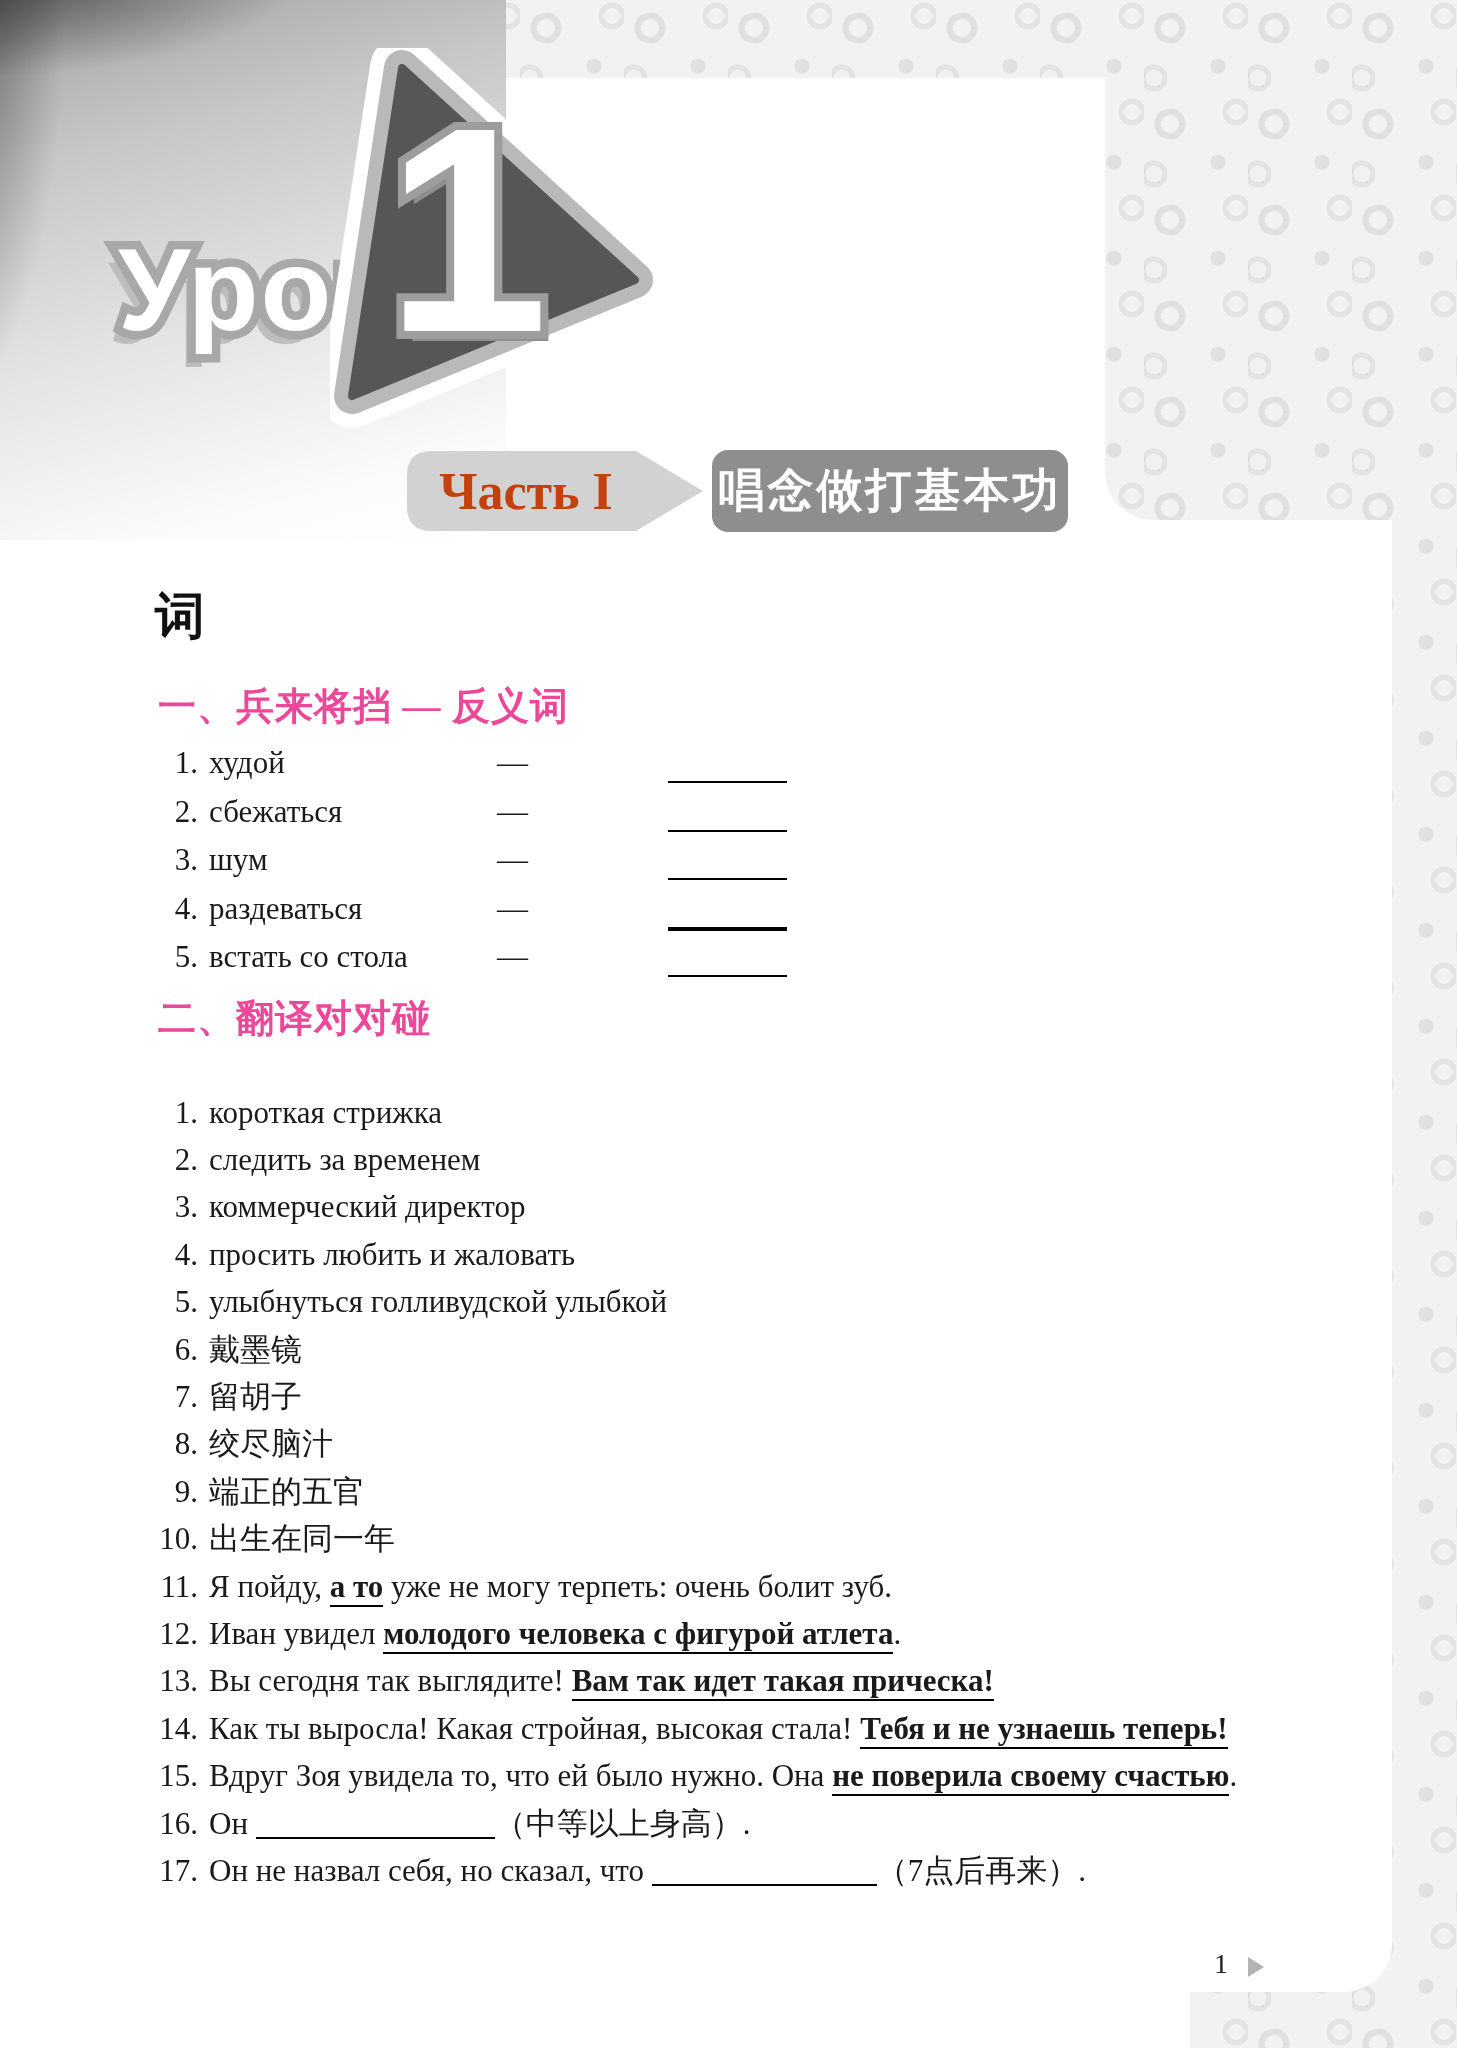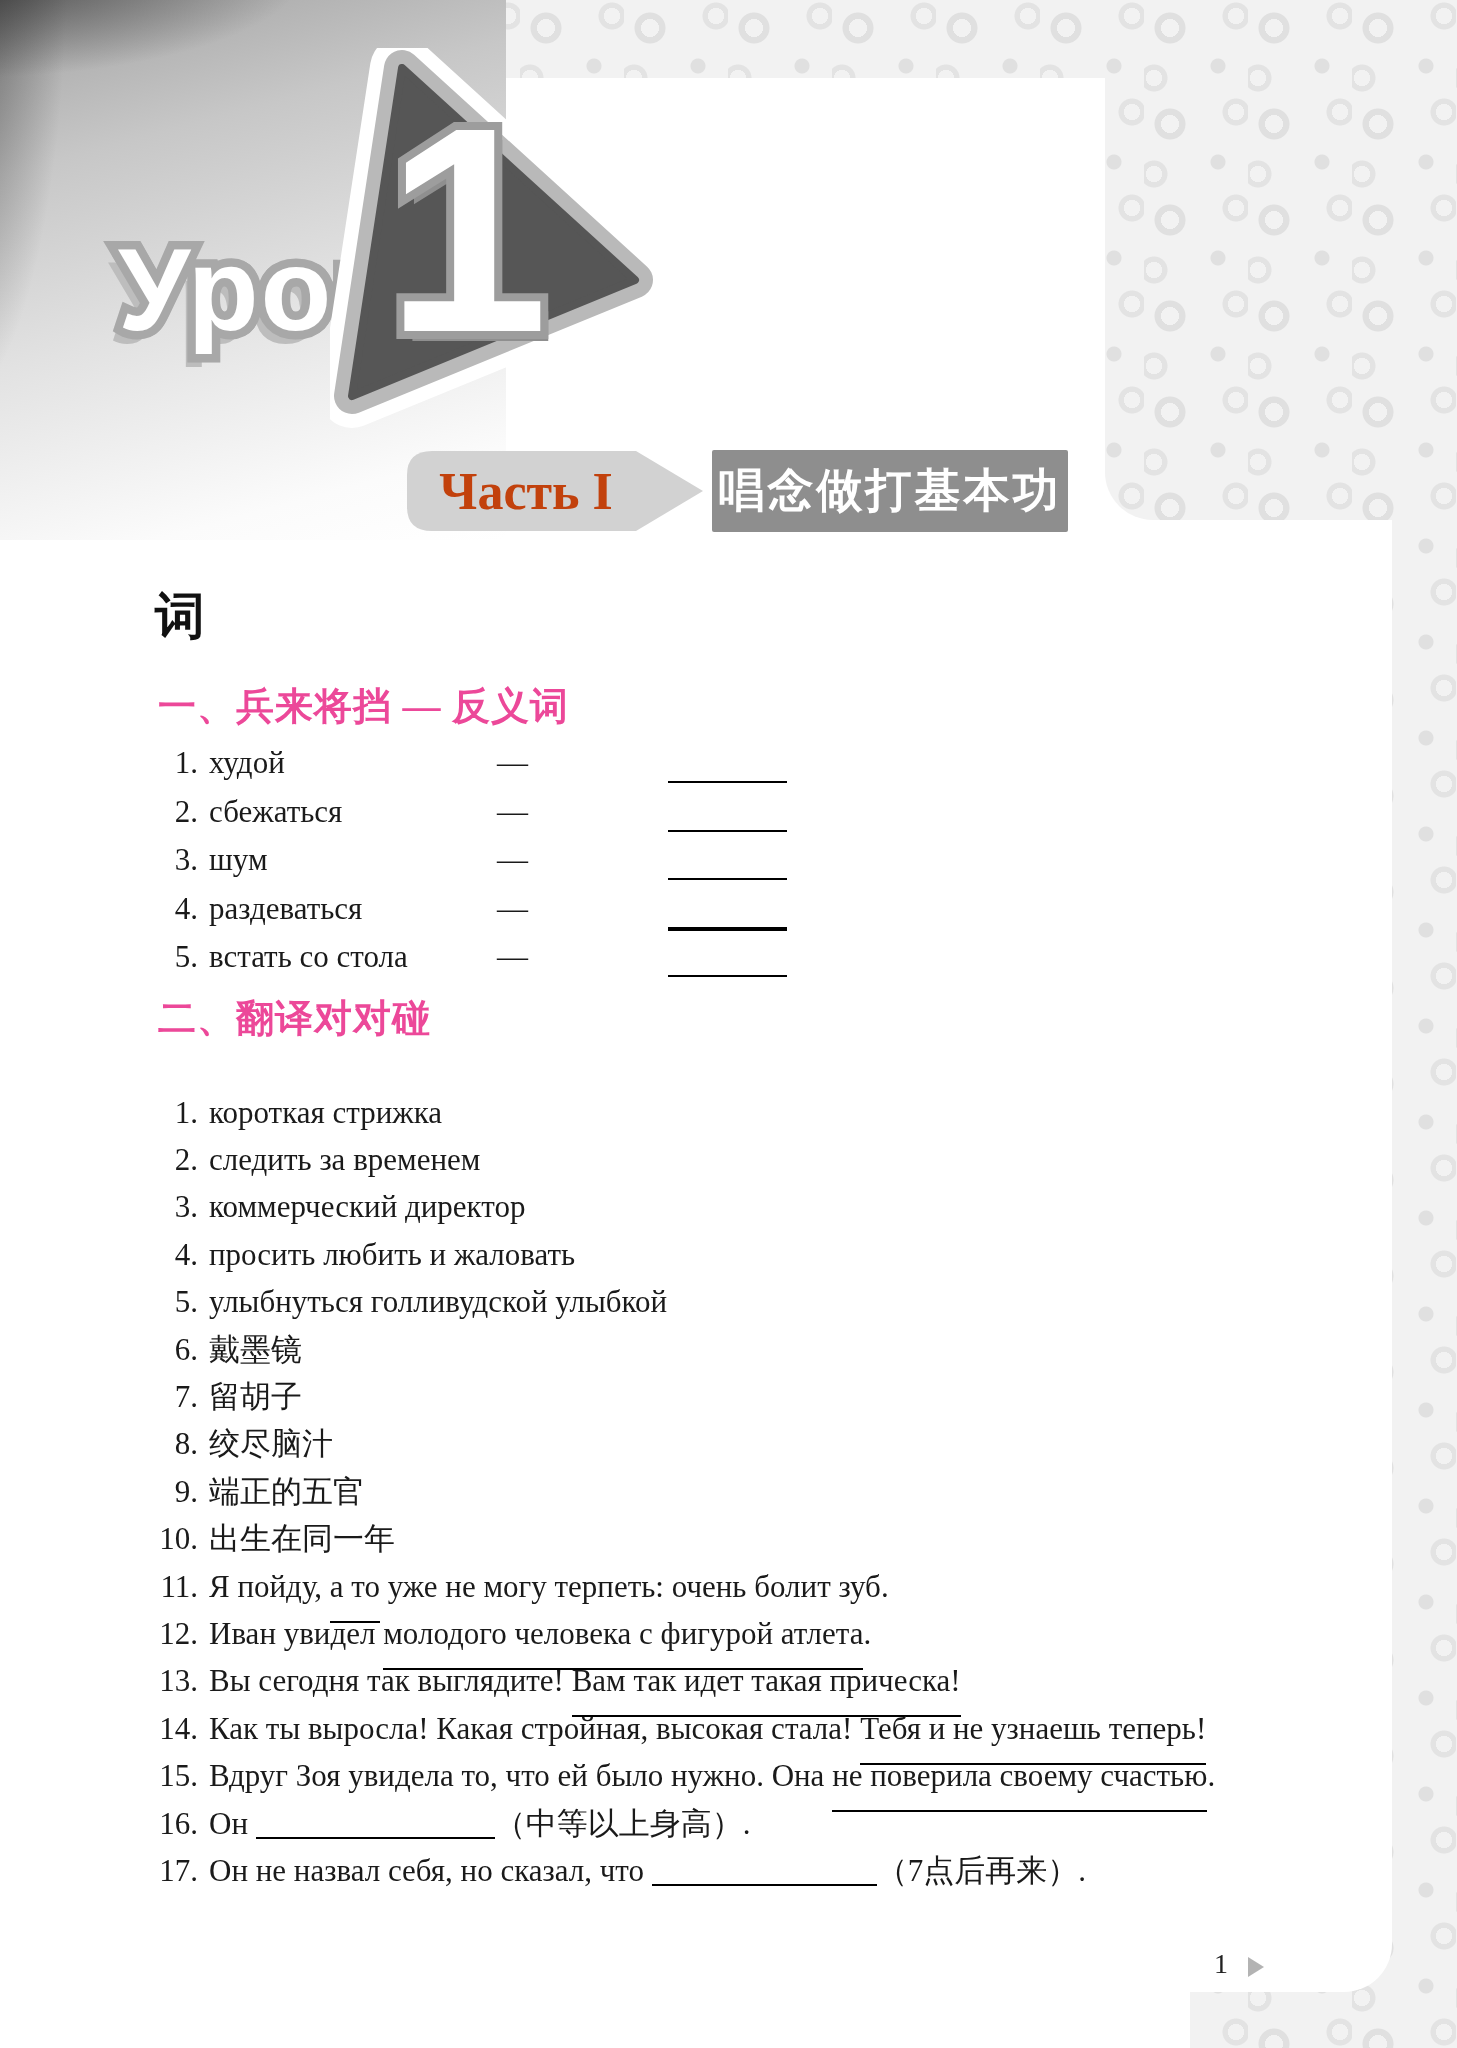--- a/index.html
+++ b/index.html
@@ -41,40 +41,40 @@
   .lesson-num{position:absolute;left:386px;top:84px;font-family:"Liberation Sans",sans-serif;
     font-weight:bold;font-size:292px;line-height:1;}
   .num-stroke{position:absolute;left:0;top:0;color:#9d9d9d;-webkit-text-stroke:16px #9d9d9d;
     text-shadow:8px 10px 0 #8f8f8f, 5px 5px 0 #9d9d9d, -5px -5px 0 #9d9d9d, 5px -5px 0 #9d9d9d, -5px 5px 0 #9d9d9d;}
   .num-fill{position:relative;color:#ffffff;}
   
   .part-banner{position:absolute;left:406px;top:450px;width:300px;height:82px;}
   .part-banner-label{position:absolute;left:0;top:0;width:240px;height:82px;display:flex;
     align-items:center;justify-content:center;font-weight:bold;font-size:52px;color:#c2410c;}
   .part-cn{position:absolute;left:712px;top:450px;width:356px;height:82px;background:#8e8e8e;
-    border-radius:2px;display:flex;align-items:center;justify-content:center;
+    border-radius:16px;display:flex;align-items:center;justify-content:center;
     font-weight:bold;font-size:46px;letter-spacing:3px;color:#ffffff;
     font-family:"Liberation Sans",sans-serif;}
   
   .word-title{position:absolute;left:155px;top:583px;font-size:50px;font-weight:bold;color:#111;}
   .sec-heading{position:absolute;left:158px;font-size:38px;font-weight:bold;color:#ec4899;letter-spacing:1px;}
   #sec1-heading{top:681px;}
   #sec2-heading{top:993px;text-align:right;}
   .list{position:absolute;left:0;width:1392px;}
   #sec1-list{top:739px;}
   #sec2-list{top:1089px;}
   .row{position:relative;display:flex;align-items:center;font-size:31px;}
   .s1-row{height:48.5px;}
   .s2-row{height:47.4px;}
   .num{display:inline-block;width:92px;padding-left:106px;text-align:right;flex:0 0 auto;}
   .txt{margin-left:11px;white-space:nowrap;}
   .dash{position:absolute;left:497px;top:0;height:100%;display:flex;align-items:center;}
   .blank{position:absolute;left:668px;top:20px;width:119px;height:22px;border-bottom:2px solid #000;}
   .blank.thick{border-bottom-width:4px;}
-  .bu{font-weight:normal;border-bottom:2.5px solid #000;padding-bottom:17px;}
+  .bu{font-weight:bold;border-bottom:2.5px solid #000;padding-bottom:1px;}
   .iblank{display:inline-block;border-bottom:2.5px solid #000;height:26px;vertical-align:-5px;}
   
   .page-num{position:absolute;left:1214px;top:1948px;font-size:28px;color:#222;}
   .page-arrow{position:absolute;left:1248px;top:1957px;width:0;height:0;
     border-left:16px solid #b3b3b3;border-top:10px solid transparent;border-bottom:10px solid transparent;}
 </style>
 </head>
 <body>
 
 <div class="pattern pattern-base"></div>

